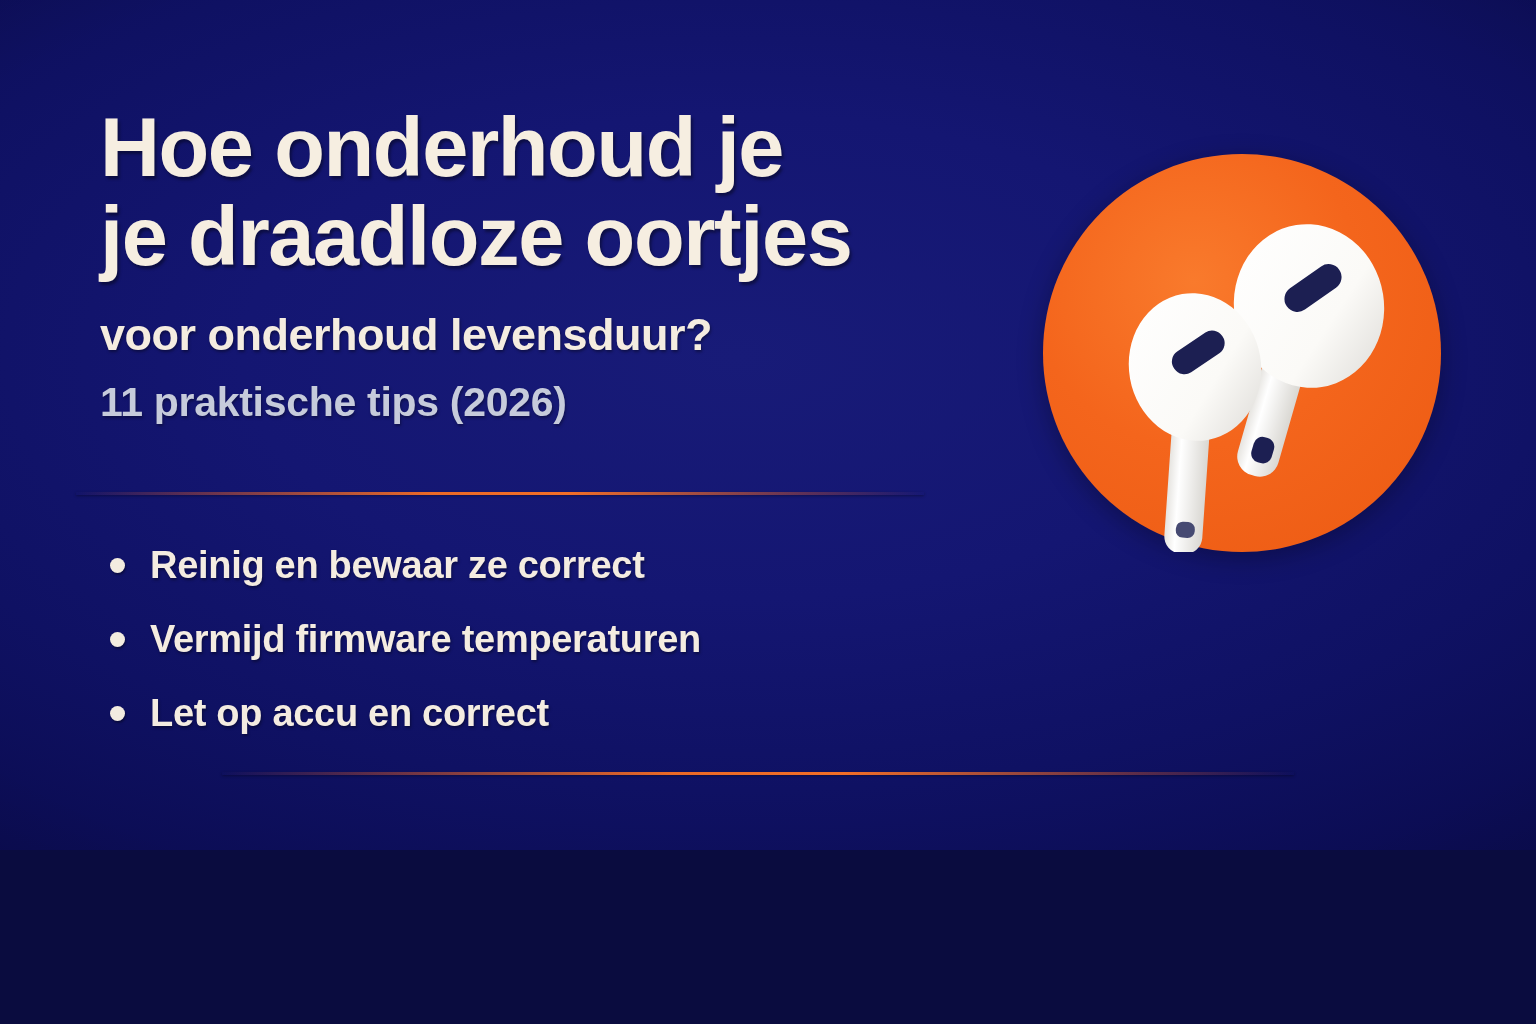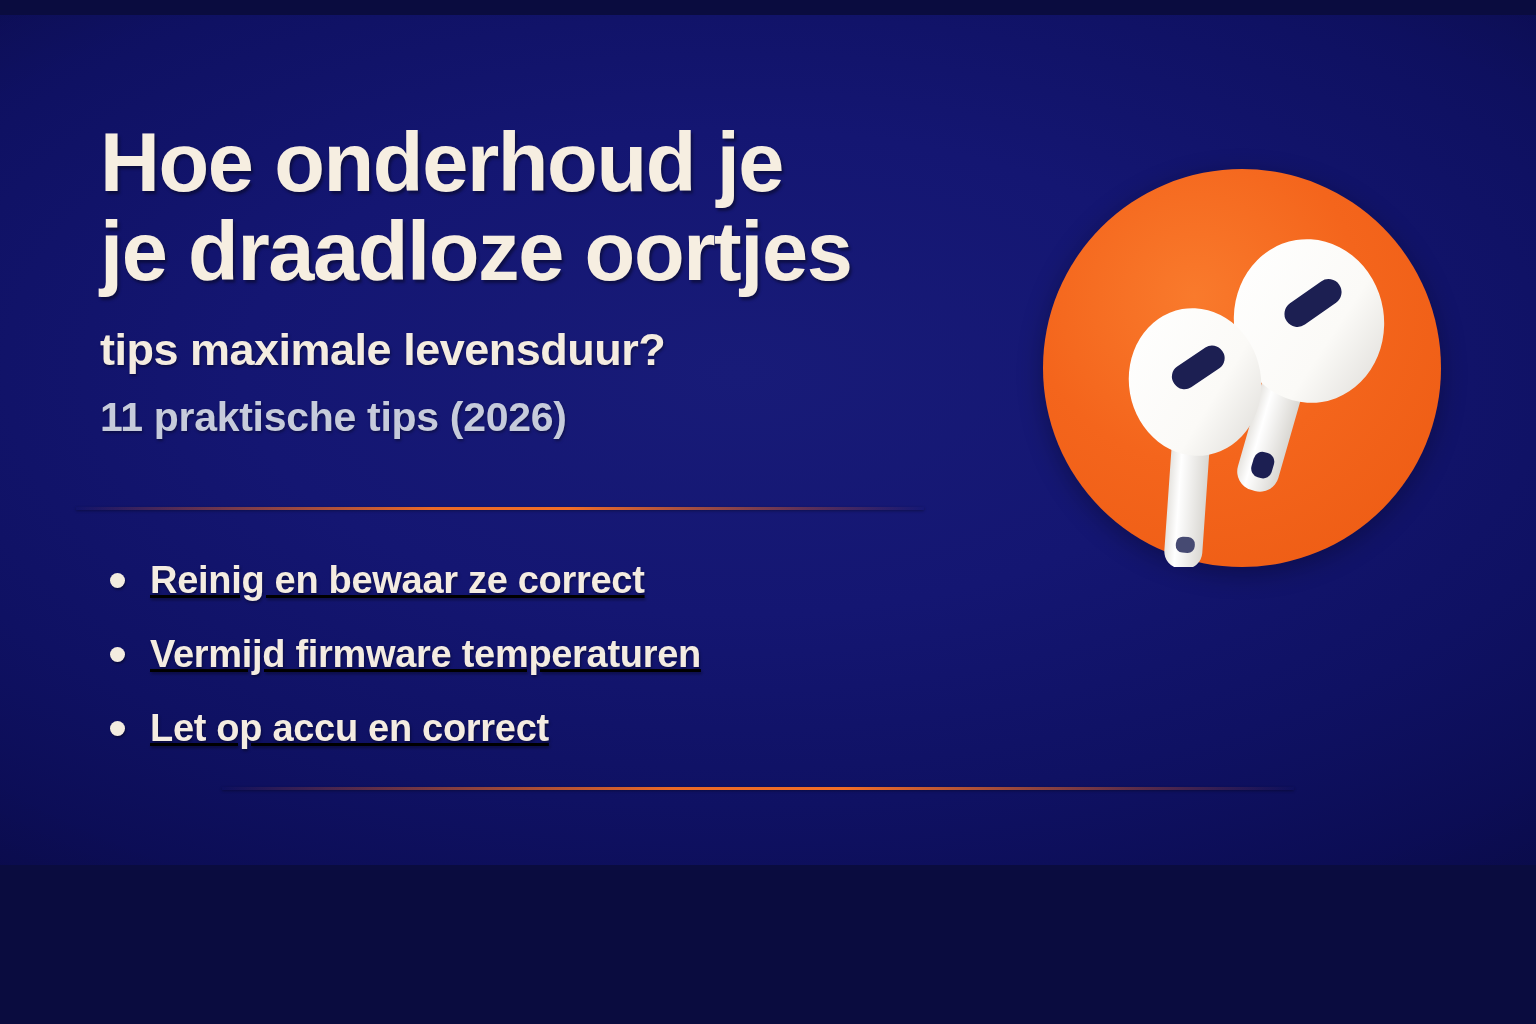--- a/index.html
+++ b/index.html
@@ -12,21 +12,20 @@
     font-family: "Liberation Sans", sans-serif;
   }
 
   .canvas {
     position: relative;
     width: 1536px;
     height: 850px;
     overflow: hidden;
     background:
       radial-gradient(ellipse 85% 75% at 48% 42%, #181b78 0%, #141672 38%, #0f1163 68%, #0a0b4e 100%);
-    margin-top: 15px;
   }
 
   
   .canvas::after {
     content: "";
     position: absolute;
     inset: 0;
     pointer-events: none;
     background:
       radial-gradient(ellipse 120% 110% at 50% 50%, rgba(0,0,0,0) 55%, rgba(0,0,0,0.30) 100%);
@@ -91,21 +90,20 @@
 
   
   .bullets {
     position: absolute;
     left: 110px;
     top: 528px;
     z-index: 4;
     list-style: none;
     margin: 0;
     padding: 0;
-    text-decoration: underline;
   }
   .bullet-item {
     display: flex;
     align-items: center;
     height: 74px;
   }
   .bullet-dot {
     width: 15px;
     height: 15px;
     border-radius: 50%;
@@ -182,21 +180,21 @@
 </head>
 <body>
 
 <div class="canvas">
 
   <div class="text-col">
     <h1 class="headline">
       <span class="hl-line">Hoe onderhoud je</span>
       <span class="hl-line">je draadloze oortjes</span>
     </h1>
-    <p class="subhead">tips maximale levensduur?</p>
+    <p class="subhead">voor onderhoud levensduur?</p>
     <p class="tagline">11 praktische tips (2026)</p>
   </div>
 
   <div class="divider divider-top"></div>
   <div class="divider divider-bottom"></div>
 
   <ul class="bullets">
     <li class="bullet-item">
       <span class="bullet-dot"></span>
       <span class="bullet-text">Reinig en bewaar ze correct</span>

